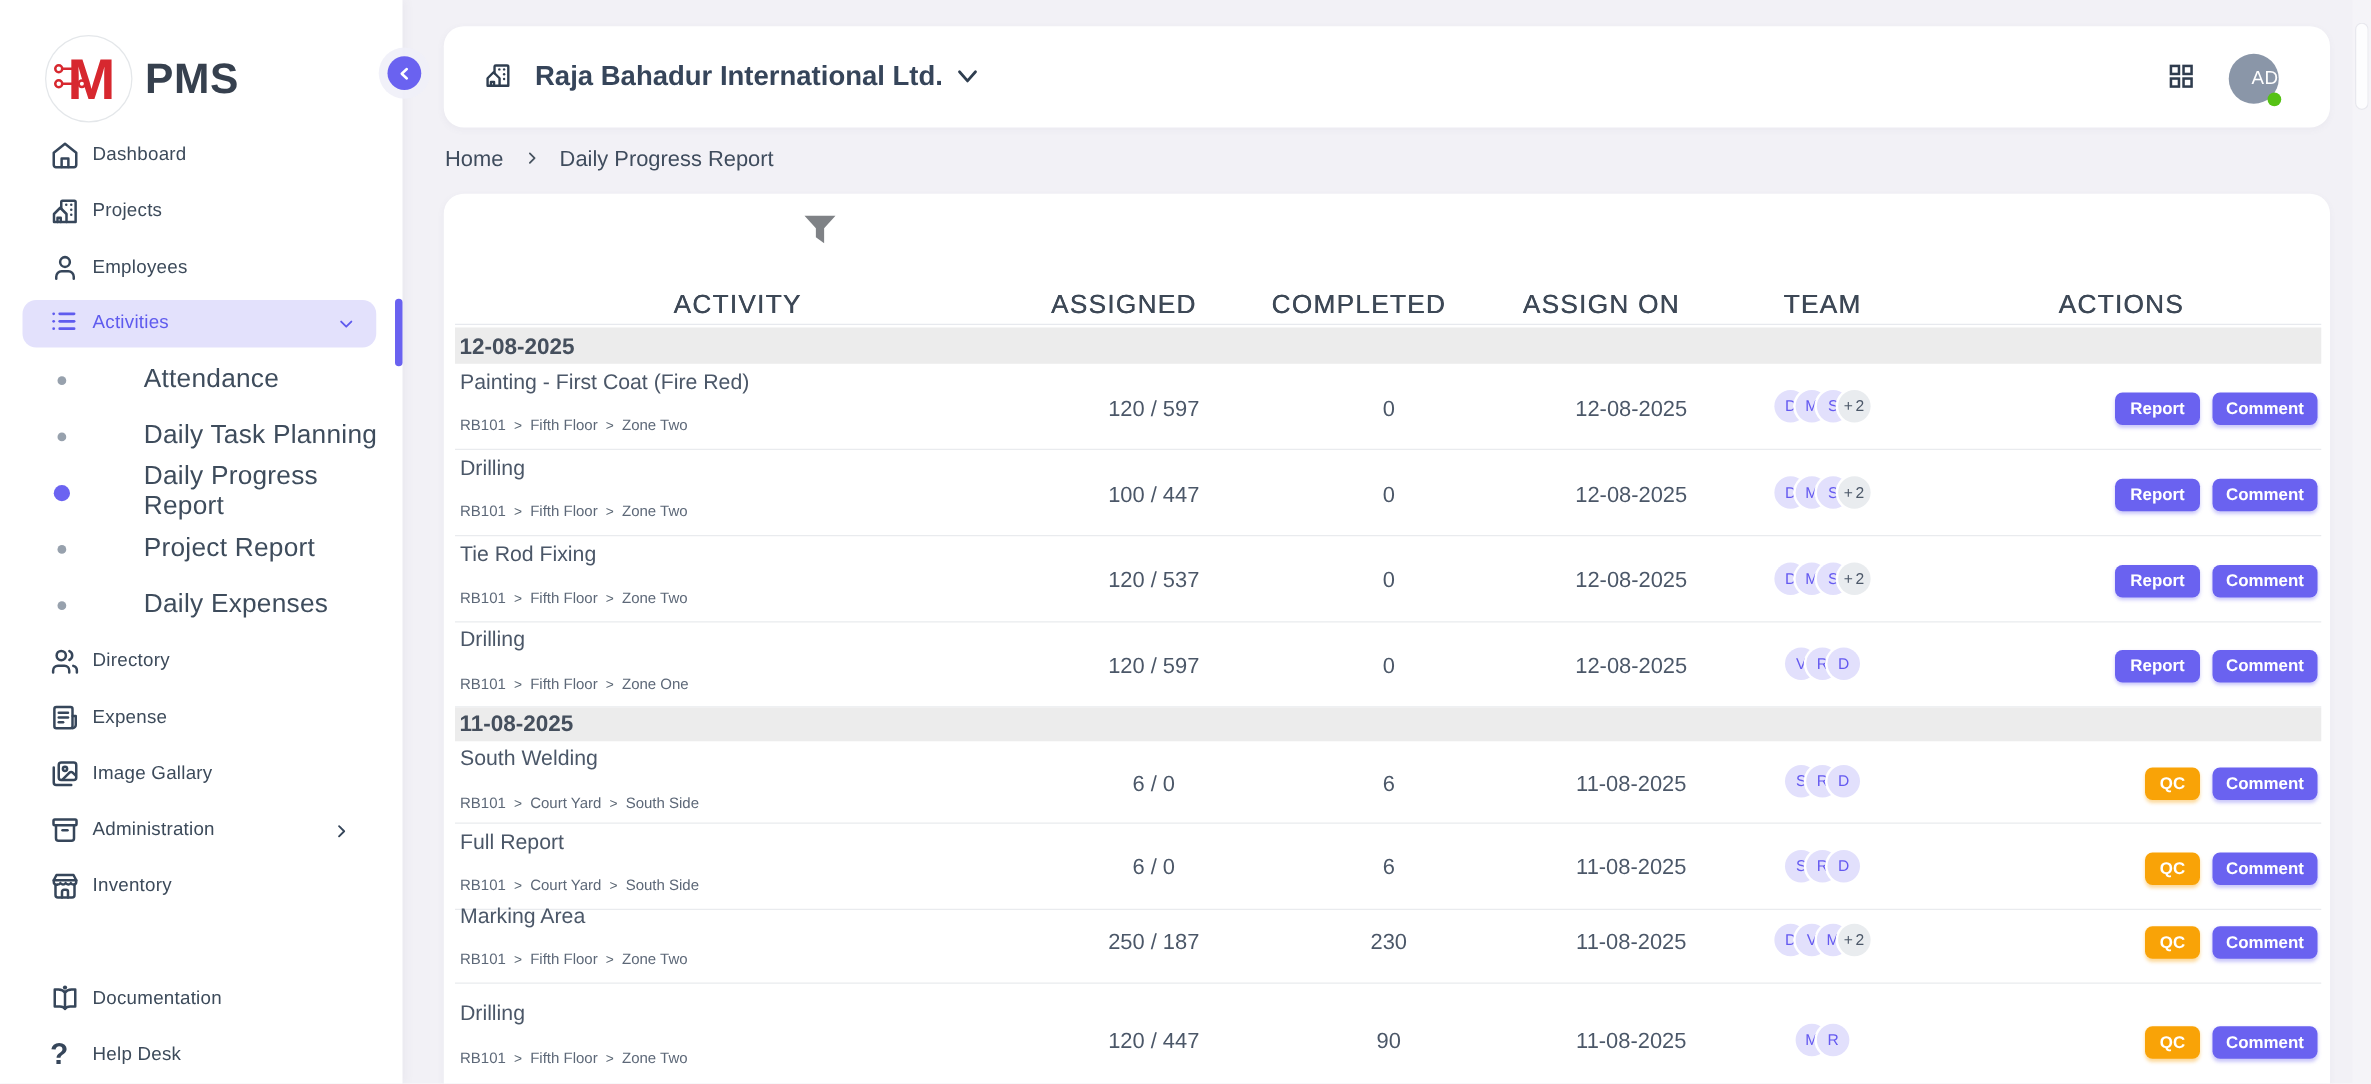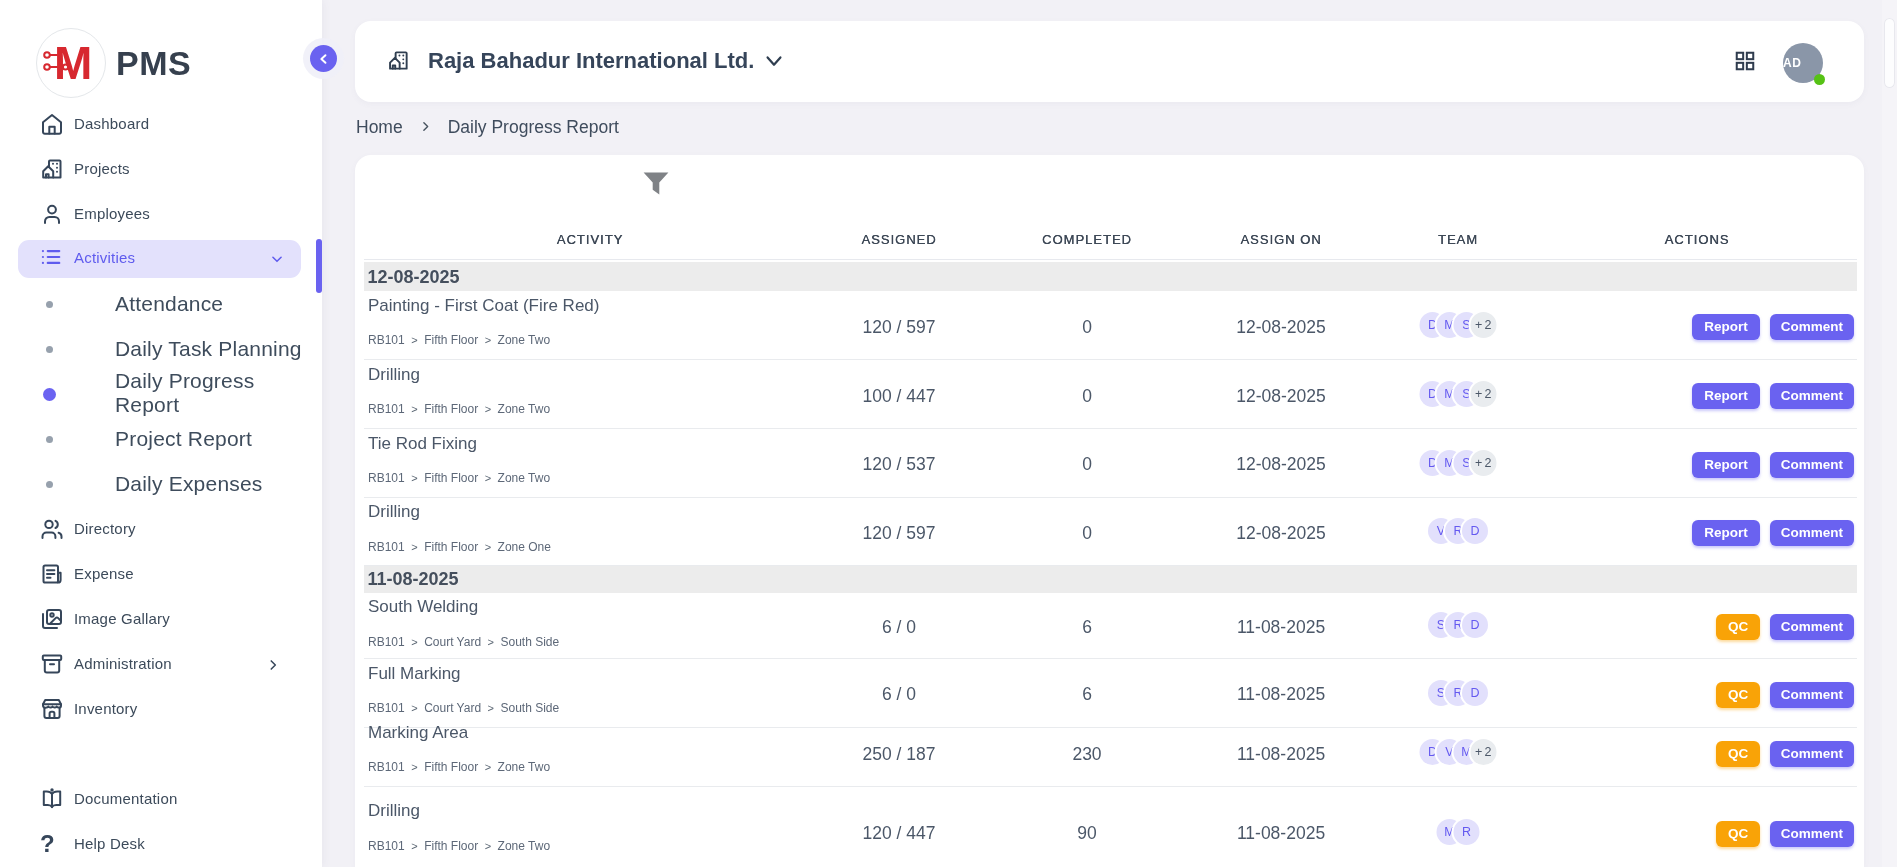--- a/index.html
+++ b/index.html
@@ -28,43 +28,43 @@
               box-shadow:0 0 0 7px rgba(240,240,248,.9); }
   #collapse svg { position:absolute; left:6.5px; top:6.5px; }
   
   #topcard { position:absolute; left:355px; top:21px; width:1509px; height:81px; background:#fff; border-radius:16px;
              box-shadow:0 2px 6px rgba(100,100,140,.05); }
   #comp-ic { position:absolute; left:387px; top:48px; width:23px; height:25px; color:#2f3e50; }
   #comp-tt { position:absolute; left:428px; top:48px; font-size:22px; font-weight:600; color:#36455a; }
   #comp-cv { position:absolute; left:763px; top:54px; width:22px; height:16px; color:#2f3e50; }
   #grid-ic { position:absolute; left:1734px; top:50px; width:22px; height:22px; color:#2f3c4e; }
   #avatar  { position:absolute; left:1783px; top:43px; width:40px; height:40px; border-radius:50%; background:#8a96a8;
-             color:#fff; font-size:12px; font-weight:bold; letter-spacing:.5px; text-align:left; line-height:40px; }
+             color:#fff; font-size:15px; font-weight:normal; letter-spacing:.5px; text-align:right; line-height:40px; }
   #avatar .gdot { position:absolute; right:-2px; bottom:-2px; width:11px; height:11px; border-radius:50%; background:#56c215; }
   
   #crumbs { position:absolute; left:356px; top:117px; height:20px; font-size:17.5px; color:#3f4c5d; }
   #crumbs .sep { display:inline-block; margin:0 16px; }
   
   #card { position:absolute; left:355px; top:155px; width:1509px; height:712px; background:#fff;
           border-radius:16px 16px 0 0; box-shadow:0 2px 6px rgba(100,100,140,.05); }
   #datebox { position:absolute; left:371px; top:167px; width:252px; height:36px; border:1px solid #d9dee4; border-radius:8px; background:#fff; }
   #datebox .dtx { position:absolute; left:10px; top:9px; font-size:17px; color:#47556a; }
   #datebox svg { position:absolute; right:11px; top:7px; }
   #funnel { position:absolute; left:643px; top:172px; }
   
-  .th { position:absolute; top:232px; font-size:13px; font-weight:400; color:#3d4856; letter-spacing:1px; text-shadow:.3px 0 #3d4856; transform:translateX(-50%); }
+  .th { position:absolute; top:232px; font-size:21px; font-weight:400; color:#3d4856; letter-spacing:1px; text-shadow:.3px 0 #3d4856; transform:translateX(-50%); }
   #hline { position:absolute; left:364px; top:259px; width:1493px; height:1px; background:#e7e9ee; }
   
   .band { position:absolute; left:364px; width:1493px; background:#ececec; }
   .band .btx { position:absolute; left:3.5px; top:50%; transform:translateY(-48%); font-size:18px; font-weight:bold; color:#454f5d; }
   .row { position:absolute; left:364px; width:1493px; border-bottom:1px solid #e9ebee; }
   .row .t1 { position:absolute; left:4px; top:4.5px; font-size:17px; color:#4b5768; }
   .row .bc { position:absolute; left:4px; top:42px; font-size:12px; color:#5d6878; }
   .row .bc .c { display:inline-block; margin:0 6.5px; color:#5a6673; font-size:11px; }
-  .num { position:absolute; top:calc(50% + 1.5px); transform:translate(-50%,-50%); font-size:17.5px; color:#4b5768; }
+  .num { position:absolute; top:calc(50% + 1.5px); transform:translate(-50%,-50%); font-size:17.5px; color:#4b5768;margin-left:24px; }
   .team { position:absolute; left:1094px; top:50%; transform:translate(-50%,-50%); display:flex; }
   .av { width:26px; height:26px; border-radius:50%; background:#e2e0fc; color:#6459f0; font-size:12.5px; font-weight:400;
         text-align:center; line-height:26px; box-shadow:0 0 0 2px #fff; }
   .av + .av { margin-left:-9px; }
   .av.gray { background:#e9ecef; color:#4b5768; font-weight:400; letter-spacing:.5px; }
   .acts { position:absolute; right:3px; top:calc(50% + 2px); transform:translateY(-50%); display:flex; }
   .btn { height:26px; border-radius:6px; color:#fff; font-size:13.5px; font-weight:bold; text-align:center; line-height:26px;
          box-shadow:0 2px 3px rgba(106,98,240,.35); }
   .btn.report { width:68px; background:#6a62f0; }
   .btn.comment { width:84px; background:#6a62f0; margin-left:10px; }
@@ -354,21 +354,21 @@
         <span class="av">S</span>
         <span class="av">R</span>
         <span class="av">D</span>
       </span>
   <span class="acts">
         <span class="btn qc">QC</span>
         <span class="btn comment">Comment</span>
       </span>
 </div>
     <div class="row" style="top:659px;height:68.5px">
-  <div class="t1">Full Marking</div>
+  <div class="t1">Full Report</div>
   <div class="bc">RB101<span class="c">&gt;</span>Court Yard<span class="c">&gt;</span>South Side</div>
   <span class="num" style="left:535px">6 / 0</span>
   <span class="num" style="left:723px">6</span>
   <span class="num" style="left:917px">11-08-2025</span>
   <span class="team">
         <span class="av">S</span>
         <span class="av">R</span>
         <span class="av">D</span>
       </span>
   <span class="acts">

